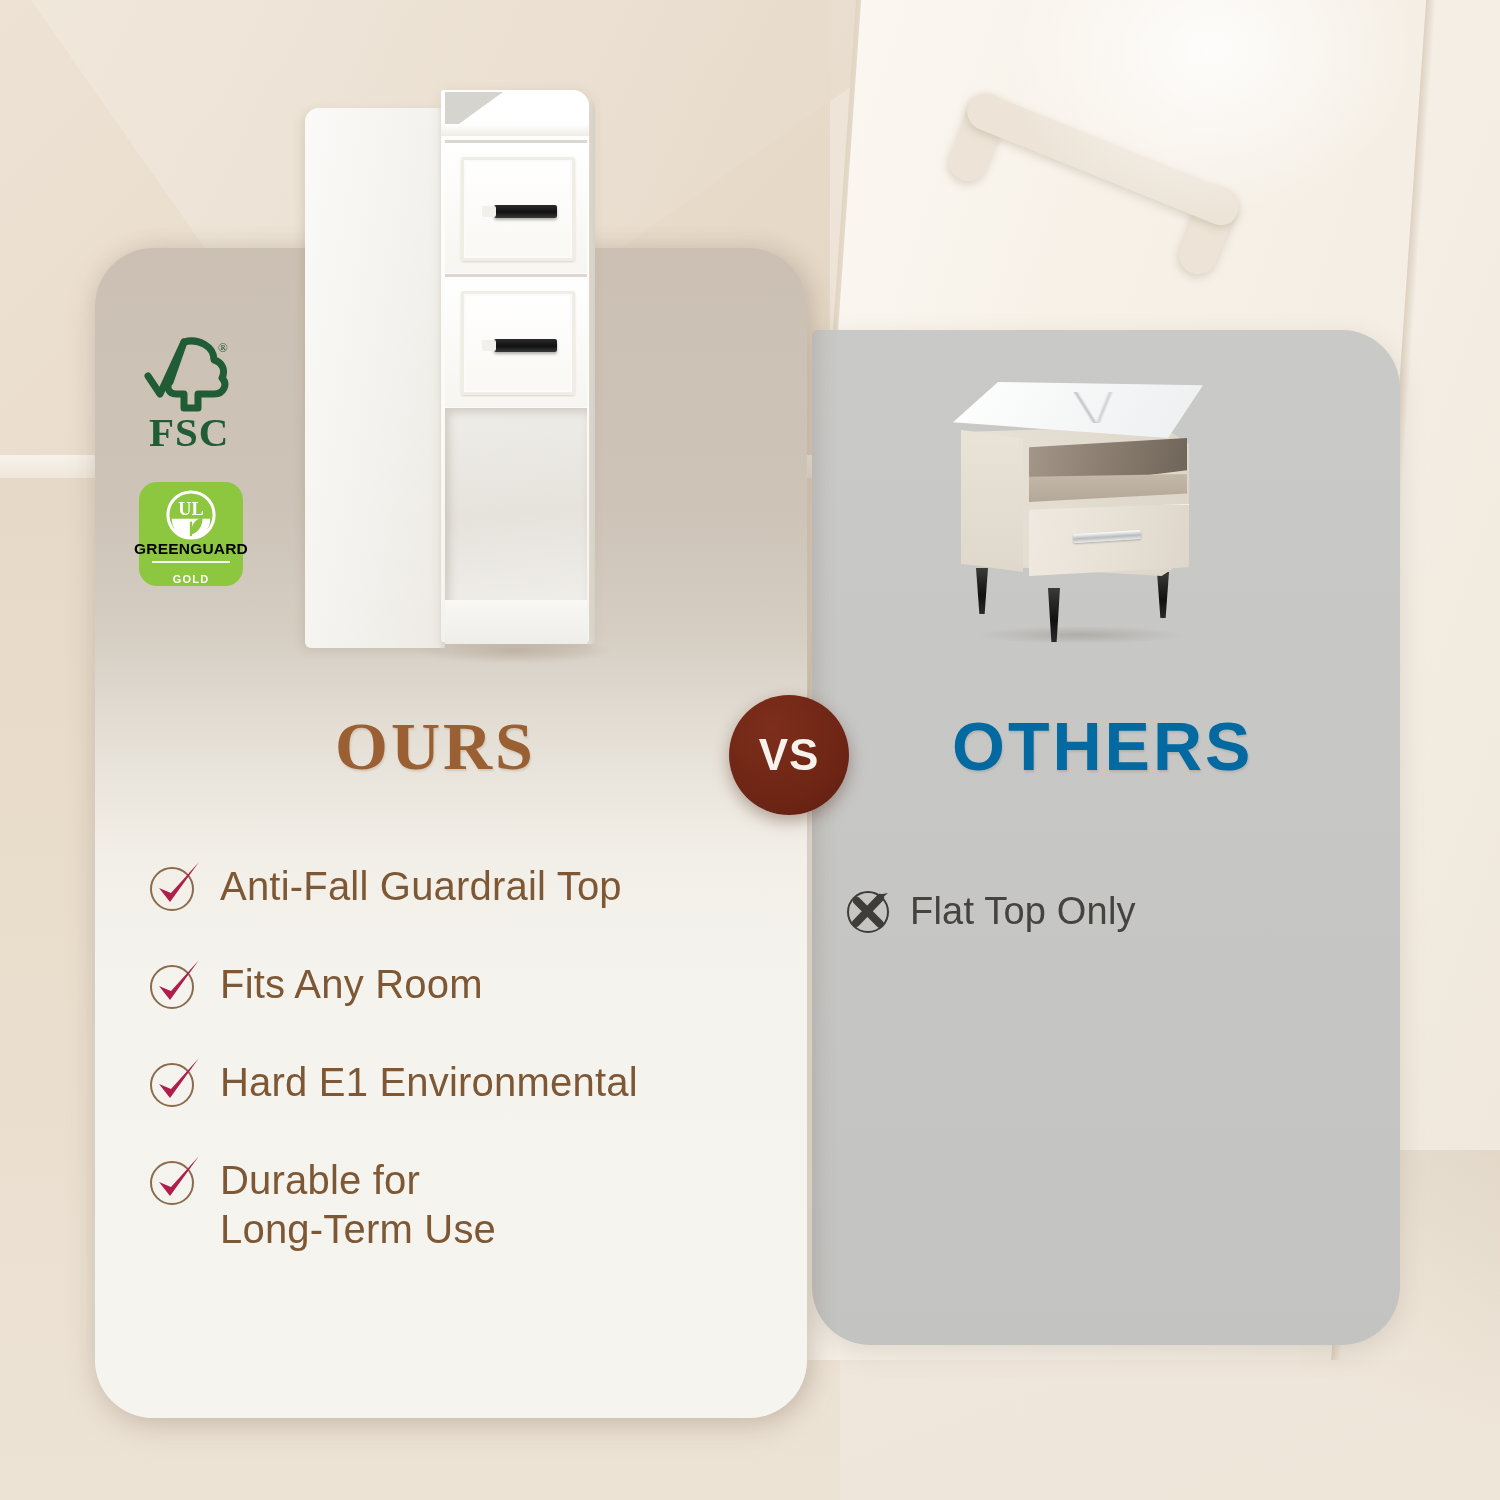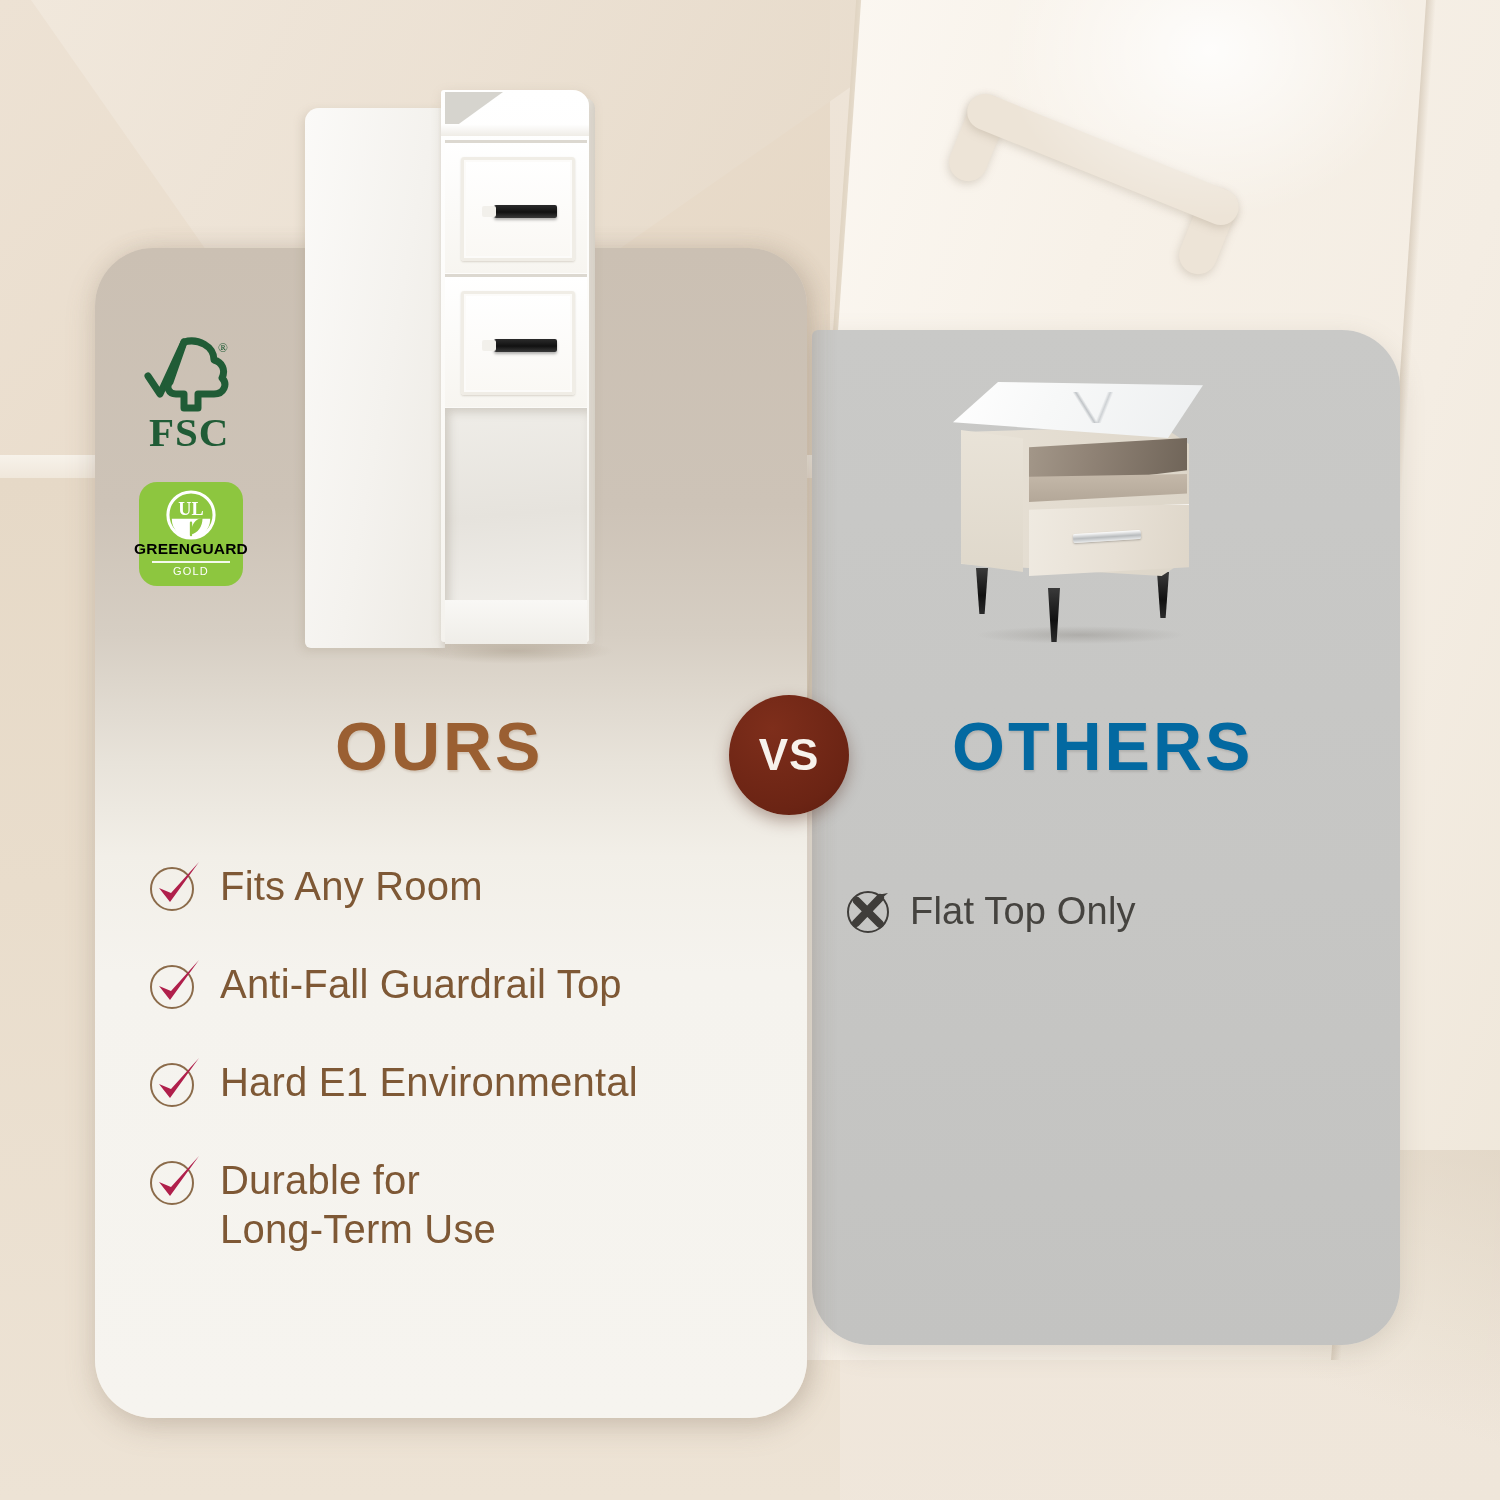--- a/index.html
+++ b/index.html
@@ -56,21 +56,21 @@
   
   .fsc{position:absolute;left:140px;top:336px;width:110px;height:120px;}
   .fsc svg{display:block;}
   .gg{position:absolute;left:139px;top:482px;width:104px;height:104px;
     border-radius:18px;background:#8DC63F;
     display:flex;flex-direction:column;align-items:center;}
   .gg .ul{margin-top:8px;width:50px;height:50px;}
   .gg .ggname{color:#000000;font-size:15.5px;font-weight:bold;letter-spacing:.2px;
     line-height:1;margin-top:1px;}
   .gg .ggrule{width:78px;height:2px;background:#FFFFFF;opacity:.9;margin:4px 0 3px;}
-  .gg .gggold{color:#FFFFFF;font-size:11px;font-weight:normal;letter-spacing:1.2px;line-height:1;}
+  .gg .gggold{color:#FFFFFF;font-size:11px;font-weight:bold;letter-spacing:1.2px;line-height:1;margin-top:8px;}
 
   
   .prod-ours{position:absolute;left:305px;top:90px;width:290px;height:560px;}
   .po-side{position:absolute;left:0;top:18px;width:140px;height:540px;
     background:linear-gradient(100deg,#FBFAF8 0%,#F4F2EE 55%,#EDEAE4 100%);
     border-radius:14px 2px 2px 6px;
     box-shadow:-3px 3px 10px rgba(150,135,115,.22);}
   .po-side:after{content:"";position:absolute;right:0;top:0;width:7px;height:100%;
     background:linear-gradient(90deg,rgba(255,255,255,0),#E2DED6);}
   .po-front{position:absolute;left:136px;top:0;width:148px;height:552px;
@@ -141,21 +141,21 @@
     clip-path:polygon(0% 0%,100% 0%,72% 100%,28% 100%);}
   .no-leg.l1{left:31px;top:186px;}
   .no-leg.l2{left:103px;top:206px;height:54px;}
   .no-leg.l3{left:212px;top:190px;}
   .no-shadow{position:absolute;left:30px;top:244px;width:210px;height:18px;
     background:radial-gradient(ellipse at center,rgba(110,105,98,.28),rgba(110,105,98,0) 70%);}
 
   
   .h-ours{position:absolute;left:335px;top:712px;font-size:68px;font-weight:bold;
     color:#9A5F32;letter-spacing:3px;line-height:1;
-    text-shadow:1px 2px 2px rgba(140,110,80,.22);}
+    text-shadow:1px 2px 2px rgba(140,110,80,.22);font-family:Liberation Serif, serif;}
   .h-others{position:absolute;left:952px;top:712px;font-size:68px;font-weight:bold;
     color:#0369a1;letter-spacing:3px;line-height:1;
     text-shadow:1px 2px 2px rgba(90,85,78,.18);}
   .vs{position:absolute;left:729px;top:695px;width:120px;height:120px;border-radius:50%;
     background:radial-gradient(circle at 36% 28%,#7E2E1B,#6B2414 70%,#5C1C0F 100%);
     display:flex;align-items:center;justify-content:center;
     box-shadow:0 6px 16px rgba(70,25,12,.35);}
   .vs span{color:#F7F2EC;font-size:44px;font-weight:bold;letter-spacing:1px;line-height:1;}
 
   
@@ -264,31 +264,31 @@
 
   <div class="list-ours">
 
     <div class="row">
       <span class="ico">
         <svg width="56" height="56" viewBox="0 0 56 56">
           <circle cx="26" cy="31" r="21" fill="none" stroke="#8B6B4A" stroke-width="2"></circle>
           <path d="M13 30 L24 44 L53 4 L25 35 Z" fill="#B01F4B"></path>
         </svg>
       </span>
-      <span class="txt-ours">Fits Any Room</span>
+      <span class="txt-ours">Anti-Fall Guardrail Top</span>
     </div>
 
     <div class="row">
       <span class="ico">
         <svg width="56" height="56" viewBox="0 0 56 56">
           <circle cx="26" cy="31" r="21" fill="none" stroke="#8B6B4A" stroke-width="2"></circle>
           <path d="M13 30 L24 44 L53 4 L25 35 Z" fill="#B01F4B"></path>
         </svg>
       </span>
-      <span class="txt-ours">Anti-Fall Guardrail Top</span>
+      <span class="txt-ours">Fits Any Room</span>
     </div>
 
     <div class="row">
       <span class="ico">
         <svg width="56" height="56" viewBox="0 0 56 56">
           <circle cx="26" cy="31" r="21" fill="none" stroke="#8B6B4A" stroke-width="2"></circle>
           <path d="M13 30 L24 44 L53 4 L25 35 Z" fill="#B01F4B"></path>
         </svg>
       </span>
       <span class="txt-ours">Hard E1 Environmental</span>

